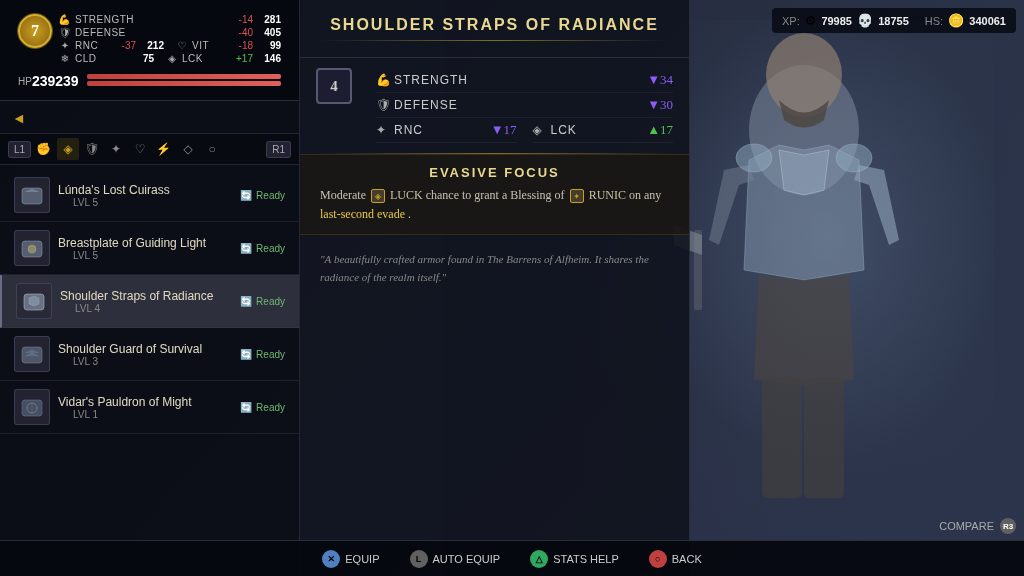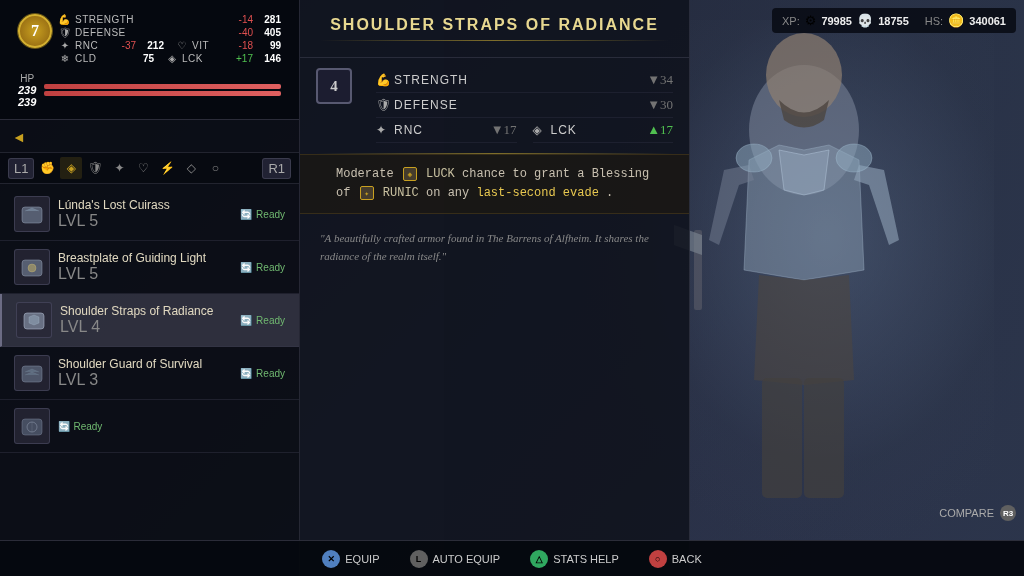--- a/index.html
+++ b/index.html
@@ -134,21 +134,21 @@
       color: #c8a020;
       background: rgba(200,160,30,0.15);
     }
 
     .tab-icon-button {
       padding: 2px 5px;
       background: rgba(40,40,60,0.8);
       border: 1px solid rgba(100,100,120,0.4);
       border-radius: 3px;
       color: #aaa;
-      font-size: 13px;
+      font-size: 10px;
       font-family: Arial, sans-serif;
     }
 
     
     .items-list {
       padding: 4px 0;
       overflow-y: auto;
     }
 
     .item-row {
@@ -184,22 +184,23 @@
     }
 
     .item-name {
       color: #e0d8c0;
       font-size: 12px;
       font-family: Arial, sans-serif;
     }
 
     .item-level {
       color: #888;
-      font-size: 16px;
-      font-family: Arial, sans-serif;
+      font-size: 10px;
+      font-family: Arial, sans-serif;
+      margin-left: 15px;
     }
 
     .item-status {
       display: flex;
       align-items: center;
       gap: 3px;
       color: #70b870;
       font-size: 10px;
       font-family: Arial, sans-serif;
     }
@@ -269,21 +270,21 @@
 
     .detail-stat-label {
       color: #ccc;
       font-size: 12px;
       font-family: Arial, sans-serif;
       letter-spacing: 1px;
       flex: 1;
     }
 
     .detail-stat-change {
-      color: #737373;
+      color: #8b5cf6;
       font-size: 13px;
       display: flex;
       align-items: center;
       gap: 2px;
     }
 
     .detail-stat-change.pos {
       color: #50c050;
     }
 
@@ -301,23 +302,22 @@
       letter-spacing: 2px;
       font-family: Arial, sans-serif;
       font-weight: bold;
       text-align: center;
       margin-bottom: 6px;
     }
 
     .perk-description {
       color: #c8c0b0;
       font-size: 12px;
-      font-family: Liberation Mono, monospace;
+      font-family: Liberation Serif, serif;
       line-height: 1.6;
-      margin-left: 16px;
     }
 
     .lore-text {
       padding: 8px 20px;
       color: #888;
       font-style: italic;
       font-size: 11px;
       font-family: Georgia, serif;
       line-height: 1.6;
     }
@@ -392,21 +392,21 @@
       color: #000;
     }
 
     .btn-x { background: #5080c0; }
     .btn-l { background: #606060; }
     .btn-triangle { background: #30a860; }
     .btn-circle-btn { background: #c04040; }
 
     .compare-area {
       position: absolute;
-      bottom: 55px;
+      bottom: 42px;
       right: 8px;
       display: flex;
       align-items: center;
       gap: 6px;
       font-size: 11px;
       font-family: Arial, sans-serif;
       color: #aaa;
     }
 
     .r3-badge {
@@ -462,25 +462,24 @@
       flex: 1;
     }
 
     .hp-text {
       font-size: 10px;
       font-family: Arial, sans-serif;
       color: #aaa;
     }
 
     .hp-val {
-      font-size: 11px;
+      font-size: 14px;
       font-family: Arial, sans-serif;
       color: #fff;
       font-weight: bold;
-      font-style: italic;
     }
 
     .bar-track {
       height: 5px;
       background: rgba(255,255,255,0.1);
       border-radius: 2px;
       margin-bottom: 2px;
     }
 
     .bar-fill-red {
@@ -564,21 +563,21 @@
           <span class="si-val">75</span>
           <span class="si-icon" style="margin-left:8px">◈</span>
           <span class="si-label">LCK</span>
           <span class="si-pos">+17</span>
           <span class="si-val">146</span>
         </div>
       </div>
     </div>
 
     <div class="hp-section">
-      <div style="display:flex;flex-direction:column;align-items:center;margin-right:4px">
+      <div style="display:flex;flex-direction:row;align-items:center;margin-right:4px">
         <span class="hp-text">HP</span>
         <span class="hp-val">239</span>
         <span class="hp-val">239</span>
       </div>
       <div class="hp-bars">
         <div class="bar-track">
           <div class="bar-fill-red" style="width:100%"></div>
         </div>
         <div class="bar-track">
           <div class="bar-fill-red" style="width:100%"></div>
@@ -675,20 +674,24 @@
     </div>
 
     <div class="item-row">
       <div class="item-icon">
         <svg width="30" height="30" viewBox="0 0 30 30">
             <rect x="5" y="8" width="20" height="16" rx="3" fill="rgba(80,90,110,0.8)" stroke="rgba(120,130,150,0.5)" stroke-width="1"></rect>
             <circle cx="15" cy="16" r="5" fill="none" stroke="rgba(150,160,180,0.5)" stroke-width="1"></circle>
             <line x1="15" y1="11" x2="15" y2="21" stroke="rgba(150,160,180,0.4)" stroke-width="0.5"></line>
           </svg>
       </div>
+      <div class="item-info">
+        <div class="item-name">Vidar's Pauldron of Might</div>
+        <div class="item-level">LVL 1</div>
+      </div>
       <div class="item-status">
         <span>🔄</span>
         <span>Ready</span>
       </div>
     </div>
   </div>
 </div>
 
 <div class="detail-panel">
   <div class="detail-header">
@@ -720,20 +723,21 @@
           <span class="detail-stat-label">LCK</span>
           <span class="detail-stat-change pos">▲17</span>
         </div>
       </div>
     </div>
   </div>
 
   <div class="detail-divider" style="margin:0 16px"></div>
 
   <div class="perk-section">
+    <div class="perk-title">EVASIVE FOCUS</div>
     <div class="perk-description">
       <span>Moderate</span>
       <span style="display:inline-block;width:14px;height:14px;background:rgba(80,70,50,0.8);border:1px solid #c8a020;border-radius:2px;text-align:center;line-height:14px;font-size:8px;color:#c8a020;vertical-align:middle;margin:0 2px">◈</span>
       <span style="color:#c8c0a0">LUCK</span>
       <span> </span>
       <span>chance to grant a Blessing of</span>
       <span> </span>
       <span style="display:inline-block;width:14px;height:14px;background:rgba(80,70,50,0.8);border:1px solid #c8a020;border-radius:2px;text-align:center;line-height:14px;font-size:8px;color:#c8a020;vertical-align:middle;margin:0 2px">✦</span>
       <span style="color:#c8c0a0">RUNIC</span>
       <span> </span>

